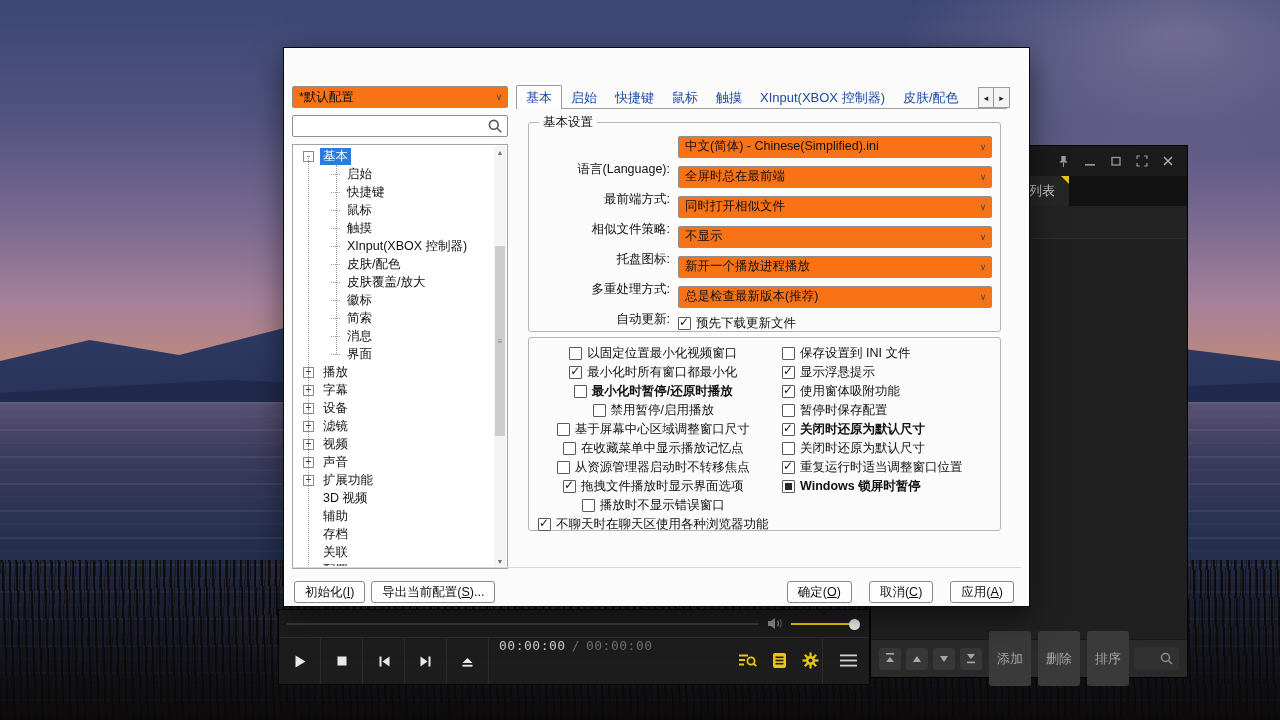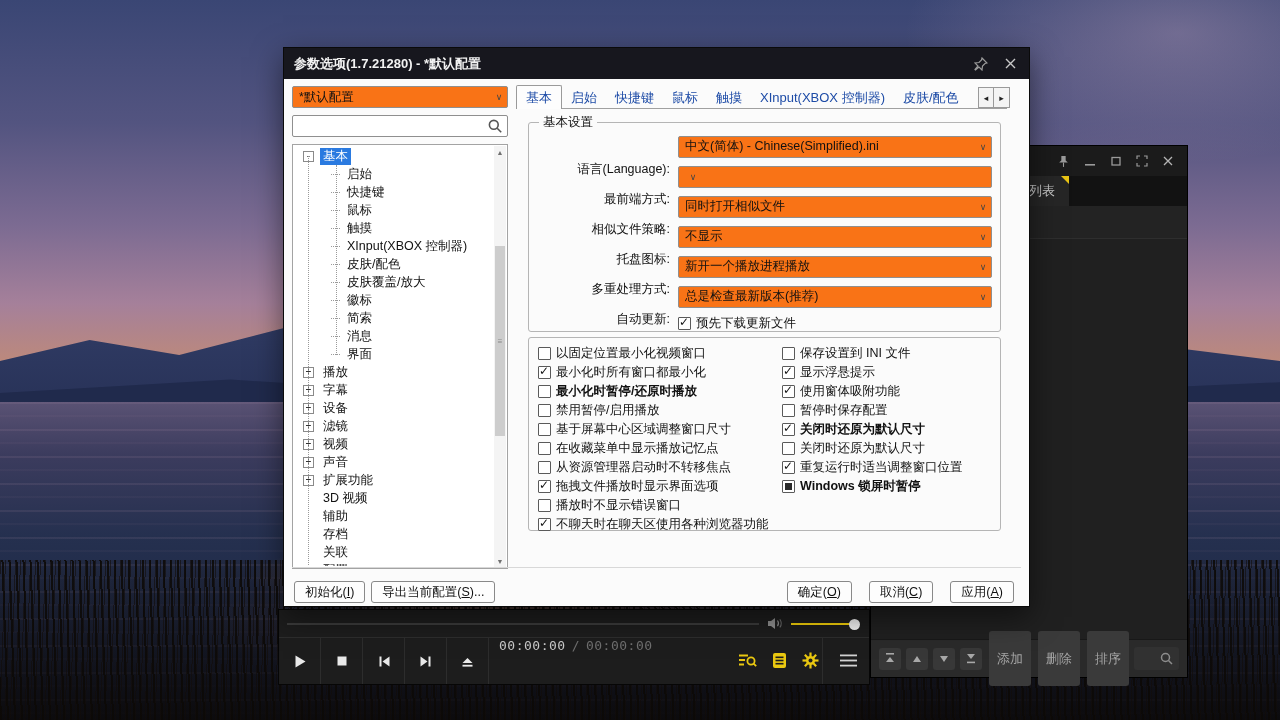--- a/index.html
+++ b/index.html
@@ -94,21 +94,21 @@
   .tabspin .sp+.sp{border-left:none;}
   
   .gb{position:absolute;border:1px solid #b5b5b5;border-radius:3px;box-sizing:border-box;}
   .gb1{left:244px;top:74px;width:473px;height:210px;}
   .gb1 .gtitle{position:absolute;left:10px;top:-9px;background:#fbfbfb;padding:0 4px;font-size:12.5px;color:#111;}
   .frow{position:absolute;left:0;height:23px;display:flex;align-items:center;width:100%;}
   .flabel{width:141px;text-align:right;padding-right:8px;flex:none;white-space:nowrap;margin-top:46px;}
   .fcombo{width:314px;flex:none;}
   .gb2{left:244px;top:289px;width:473px;height:194px;}
   .cbcol{position:absolute;top:6px;display:flex;flex-direction:column;}
-  .cbcol.left{left:9px;} .cbcol.right{left:253px;}
+  .cbcol.left{left:9px;align-items:center;} .cbcol.right{left:253px;}
   .cbrow{height:19px;display:flex;align-items:center;white-space:nowrap;}
   .cb{width:13px;height:13px;border:1px solid #5a5a5a;background:#fff;border-radius:1px;margin-right:5px;position:relative;flex:none;box-sizing:border-box;}
   .cbrow.checked .cb::after{content:"✓";position:absolute;left:0;top:-3px;font-size:12px;font-weight:bold;color:#111;}
   .cbrow.partial .cb::after{content:"";position:absolute;left:2px;top:2px;width:7px;height:7px;background:#2a2a2a;}
   .cbrow.bold{font-weight:bold;}
   .upd-cb{position:absolute;left:149px;top:191px;}
   .sepline{position:absolute;left:8px;right:8px;top:519px;border-top:1px solid #d8d8d8;}
   
   .btn{height:22px;border:1px solid #898989;border-radius:3px;background:#fdfdfd;display:flex;align-items:center;justify-content:center;
     padding:8px 10px;font-size:12.5px;color:#111;white-space:nowrap;box-sizing:border-box;}
@@ -300,35 +300,20 @@
     <div class="pb-menu">
       <svg width="17" height="13" viewBox="0 0 17 13" fill="#d2d2d2">
           <rect x="0" y="0.5" width="17" height="1.8"></rect>
           <rect x="0" y="5.6" width="17" height="1.8"></rect>
           <rect x="0" y="10.7" width="17" height="1.8"></rect>
         </svg>
       </div>
   </div>
 
   <div class="dialog">
-    <div class="dlg-title">
-      <span>参数选项(1.7.21280) - *默认配置</span>
-      <span class="ticons">
-        <span>
-          <svg width="14" height="14" viewBox="0 0 14 14">
-              <path d="M8 1l5 5-2 .5L8.5 9 8 13 5 10 1.5 13 1 12.5 4 9 1 6l4-.5L7.5 3z" fill="none" stroke="#9a9a9a" stroke-width="1.2"></path>
-            </svg>
-          </span>
-        <span>
-          <svg width="13" height="13" viewBox="0 0 13 13" stroke="#c8c8c8" stroke-width="1.4">
-              <path d="M2 2l9 9M11 2l-9 9"></path>
-            </svg>
-          </span>
-      </span>
-    </div>
 
     <div class="combo profile">
       <span class="cval">*默认配置</span>
       <span class="chev">∨</span>
     </div>
     <div class="searchbox">
       <svg width="16" height="16" viewBox="0 0 16 16" fill="none" stroke="#555" stroke-width="1.6">
           <circle cx="6.8" cy="6.8" r="4.4"></circle>
           <path d="M10.2 10.2l4 4"></path>
         </svg>
@@ -450,20 +435,21 @@
       <div class="frow" style="top:12px">
         <span class="flabel">语言(Language):</span>
         <span class="combo fcombo">
             <span class="cval">中文(简体) - Chinese(Simplified).ini</span>
             <span class="chev">∨</span>
           </span>
       </div>
       <div class="frow" style="top:42px">
         <span class="flabel">最前端方式:</span>
         <span class="combo fcombo">
+            <span class="cval">全屏时总在最前端</span>
             <span class="chev">∨</span>
           </span>
       </div>
       <div class="frow" style="top:72px">
         <span class="flabel">相似文件策略:</span>
         <span class="combo fcombo">
             <span class="cval">同时打开相似文件</span>
             <span class="chev">∨</span>
           </span>
       </div>

